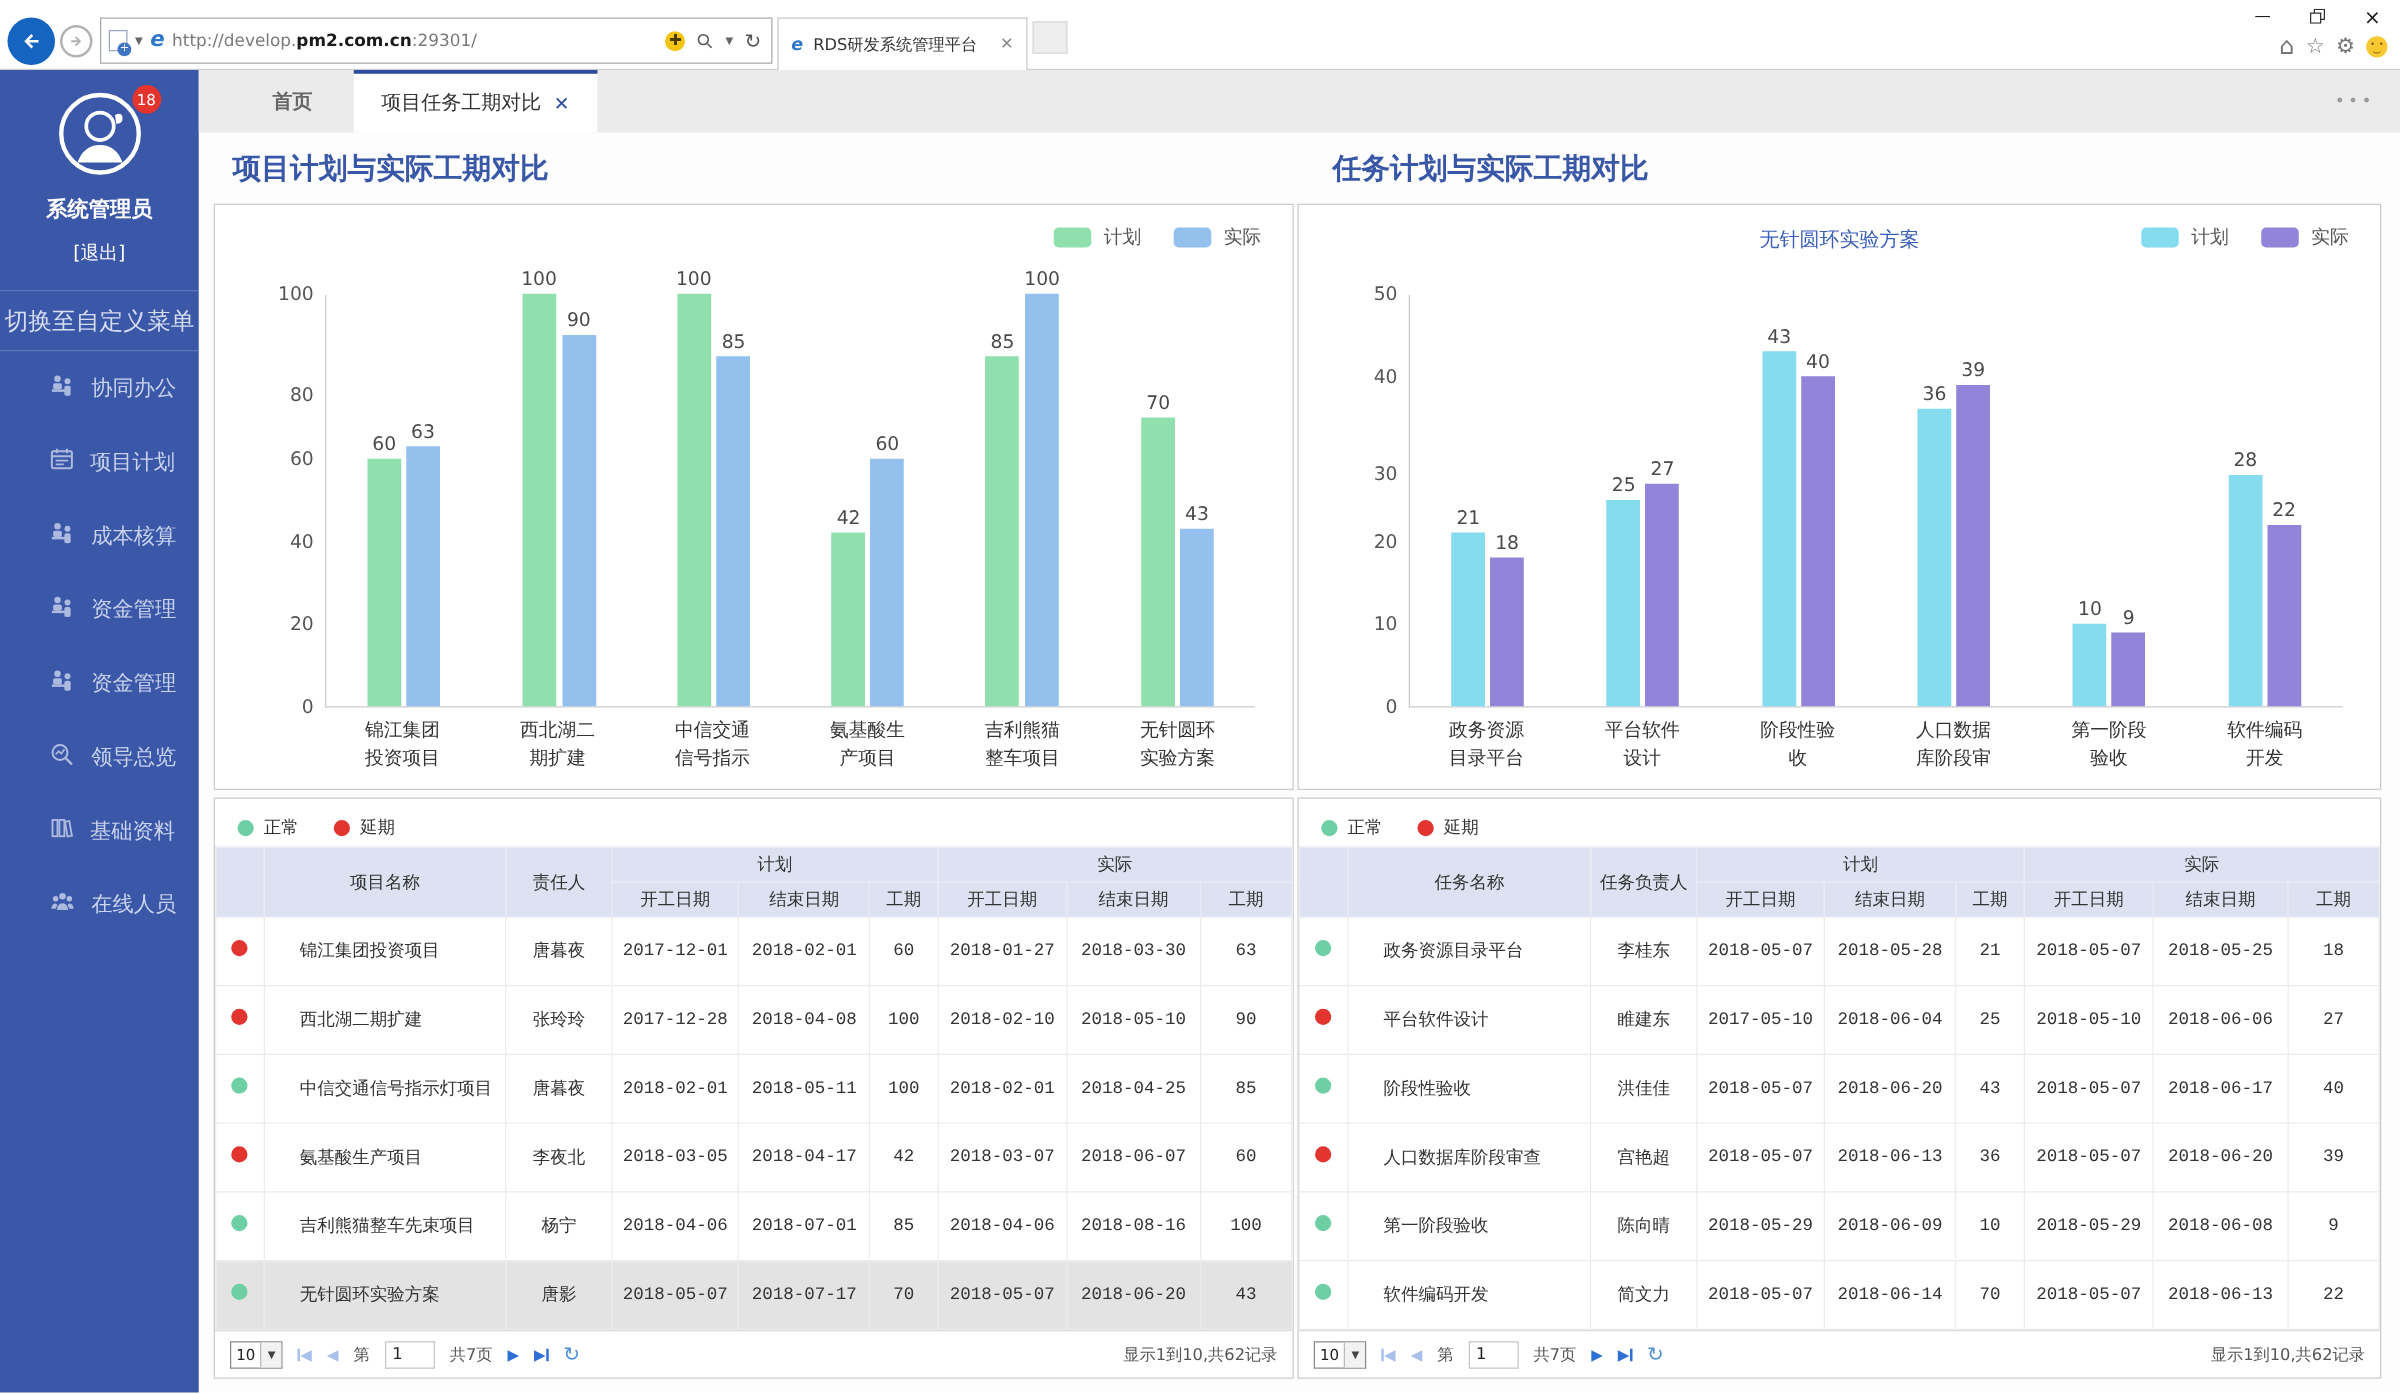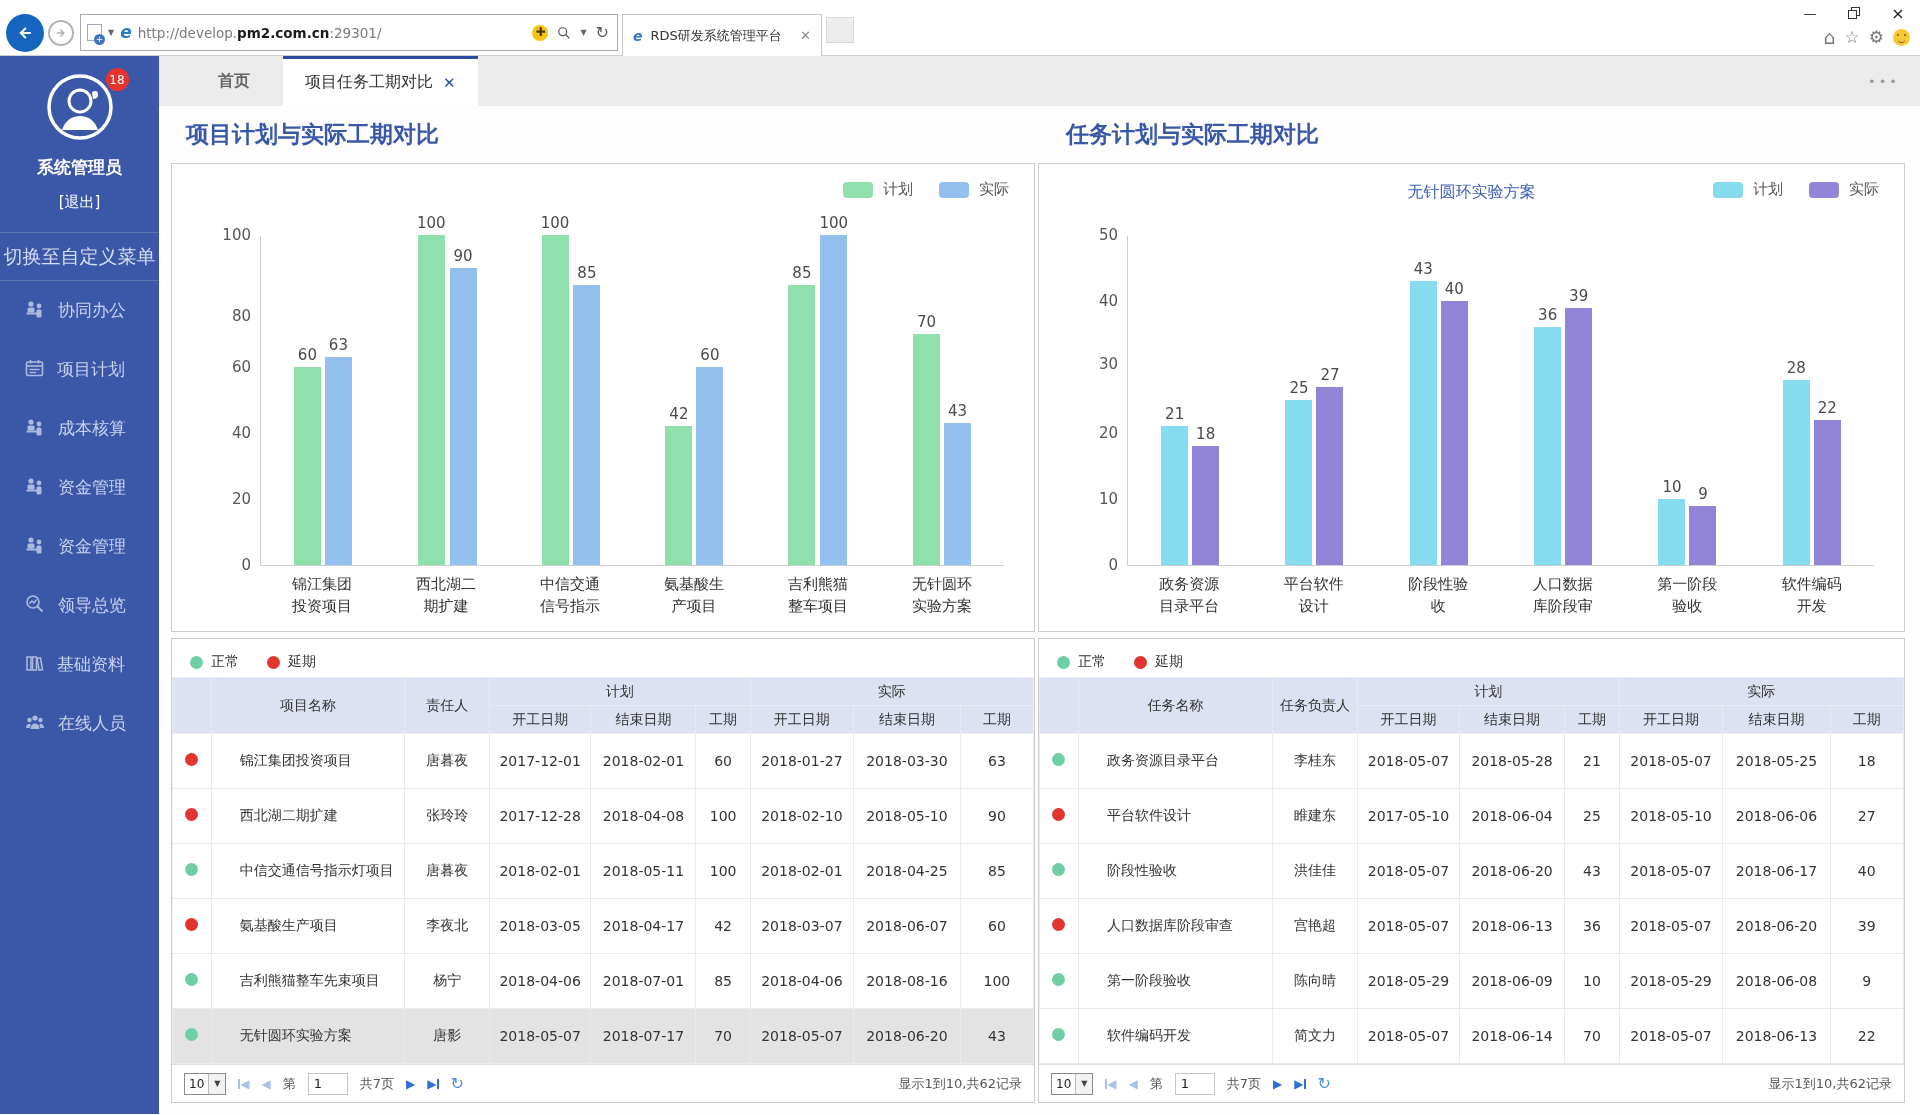--- a/index.html
+++ b/index.html
@@ -46,21 +46,21 @@
   .app { display:flex; height:1058px; }
   .sidebar { width:159px; flex-shrink:0; background:#3b58a8; color:#fff; position:relative; }
   .avatar-wrap { position:relative; width:70px; margin:16px auto 0; }
   .badge { position:absolute; top:-4px; right:-14px; min-width:23px; height:23px; border-radius:12px;
     background:#e5342e; color:#fff; font-size:12px; display:flex; align-items:center; justify-content:center; }
   .sb-name { text-align:center; font-size:17px; font-weight:bold; margin-top:10px; }
   .sb-logout { text-align:center; font-size:15px; margin-top:14px; }
   .sb-div { border-top:1px solid rgba(255,255,255,.18); margin-top:20px; }
   .sb-switch { height:48px; display:flex; align-items:center; justify-content:center; font-size:19px;
     color:#d5ddf2; border-bottom:1px solid rgba(255,255,255,.18); }
-  .sb-item { height:59px; display:flex; align-items:center; gap:13px; padding-left:25px;
+  .sb-item { height:59px; display:flex; align-items:center; gap:13px; padding-left:40px;
     color:#c9d3ee; font-size:17px; cursor:pointer; }
   .sb-item svg { opacity:.8; }
 
   .main { flex:1; background:#fdfdfd; display:flex; flex-direction:column; }
   .tabbar { height:50px; background:#ebebeb; display:flex; align-items:stretch; position:relative; flex-shrink:0; }
   .tab-home { margin-left:26px; width:98px; display:flex; align-items:center; justify-content:center;
     font-size:16px; color:#666; cursor:pointer;font-weight:bold; }
   .tab-active { background:#fff; border-top:3px solid #2c4b9e; padding:0 22px; display:flex;
     align-items:center; gap:10px; font-size:16px; color:#333; cursor:pointer; }
   .tab-x { color:#2d4fa0; font-weight:bold; font-size:15px; }
@@ -95,21 +95,21 @@
 
   .table-panel { height:465px; display:flex; flex-direction:column; }
   .tbl-legend { height:38px; display:flex; align-items:center; gap:28px; padding:8px 0 0 18px; flex-shrink:0; }
   .tbl-legend .litem { display:flex; align-items:center; gap:8px; font-size:14px; color:#333; }
   .dot { width:13px; height:13px; border-radius:50%; display:inline-block; }
   table { width:100%; border-collapse:collapse; table-layout:fixed; flex:1; }
   thead th { background:#dce2f1; font-size:14px; font-weight:normal; color:#333;
     border:1px solid #e9ecf5; height:28px; }
   tbody td { font-size:14px; color:#333; text-align:center; border:1px solid #ebebeb;
     border-left:1px solid #f0f0f0; }
-  tbody tr { height:53px; background:#fff; cursor:pointer; }
+  tbody tr { height:53px; background:#fff; cursor:pointer;font-family:Liberation Mono, monospace; }
   tbody tr.selected { background:#e3e3e3; }
   td.name-cell { text-align:left; padding-left:28px; }
   .tbl-footer { height:38px; border-top:1px solid #ddd; display:flex; align-items:center;
     padding:0 12px; gap:12px; position:relative; flex-shrink:0; }
   .pgsize { display:flex; align-items:center; border:1px solid #8a8a8a; height:22px; background:#fff; }
   .pgsize .val { font-size:12px; padding:0 4px; color:#222; }
   .pgsize .dd { width:17px; height:20px; border-left:1px solid #bbb; background:#f2f2f2;
     font-size:8px; display:flex; align-items:center; justify-content:center; color:#444; }
   .pg { display:inline-flex; align-items:center; font-size:12px; cursor:pointer; }
   .pg.dis { color:#a9c1ea; } .pg.en { color:#2e6fd6; }
@@ -510,21 +510,21 @@
               </div>
               <div class="legend-item">
                 <span class="legend-sw" style="background: rgb(145, 132, 217);"></span>
                 <span>实际</span>
               </div>
             </div>
             <div class="chart-plot">
               <span class="ytick" style="bottom: -9px;">0</span>
               <span class="ytick" style="bottom: 57px;">10</span>
               <span class="ytick" style="bottom: 123px;">20</span>
-              <span class="ytick" style="bottom: 192px;">30</span>
+              <span class="ytick" style="bottom: 177px;">30</span>
               <span class="ytick" style="bottom: 255px;">40</span>
               <span class="ytick" style="bottom: 321px;">50</span>
               <div class="chart-groups">
                 <div class="cgroup">
                   <div class="barwrap">
                     <div class="bar-label">21</div>
                     <div class="bar" style="height: 138.6px; background: rgb(132, 220, 238);"></div>
                   </div>
                   <div class="barwrap">
                     <div class="bar-label">18</div>

